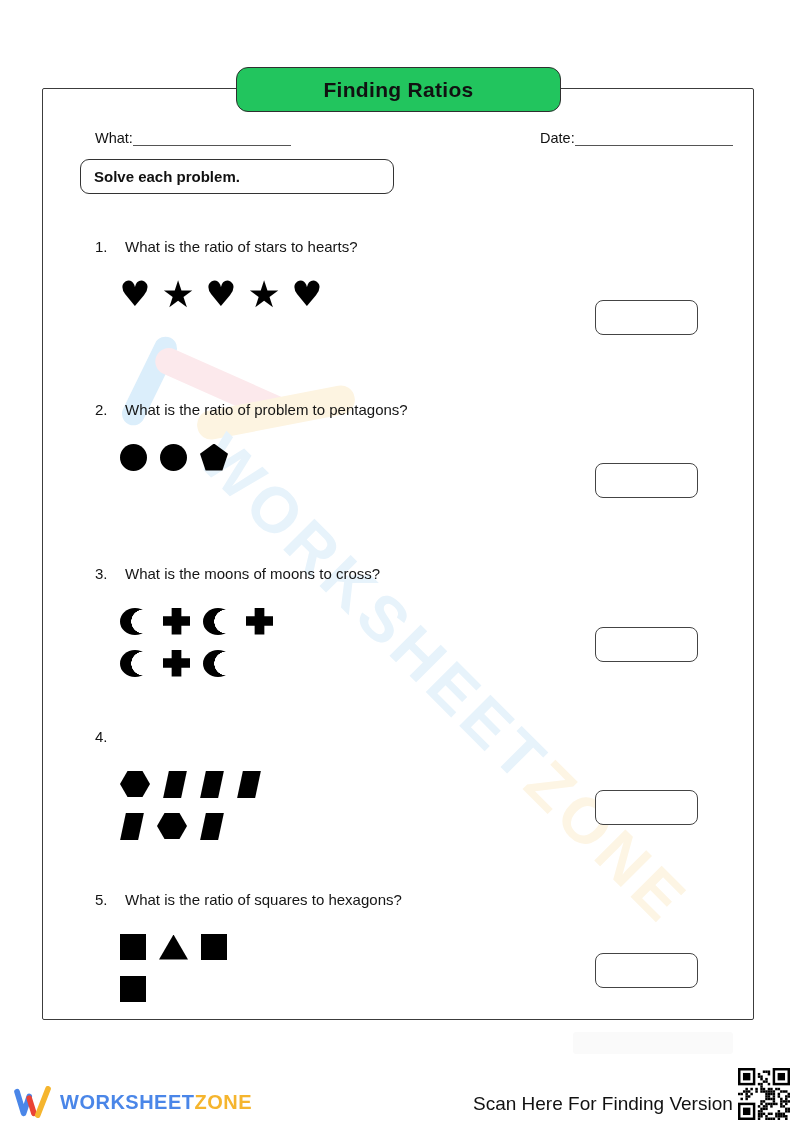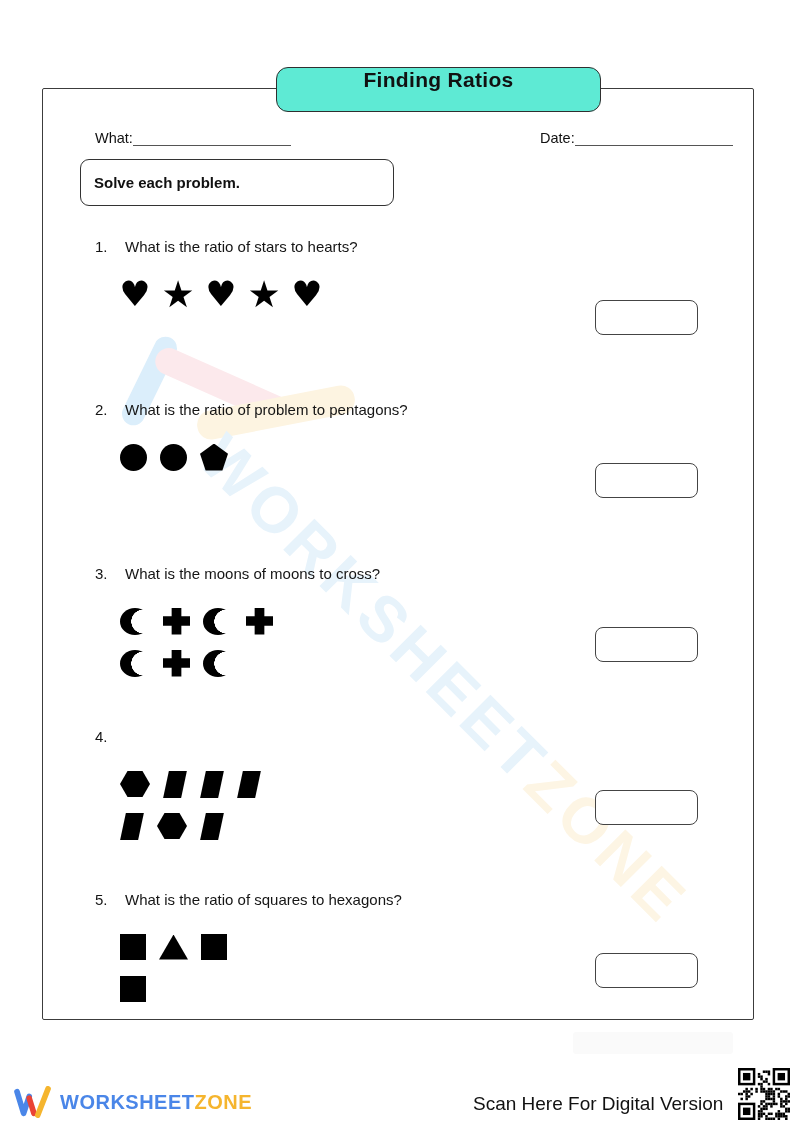--- a/index.html
+++ b/index.html
@@ -7,32 +7,32 @@
     position:relative;width:793px;height:1122px;background:#fff;overflow:hidden;
     font-family:"Liberation Sans","DejaVu Sans",sans-serif;color:#111;
   }
   
   .main-border{
     position:absolute;left:42px;top:88px;width:710px;height:930px;
     border:1.7px solid #3c3c3c;border-radius:2px;background:transparent;
   }
   .title-box{
     position:absolute;left:236px;top:67px;width:323px;height:43px;
-    background:#5eead4;border:1.9px solid #2f2f2f;border-radius:12px;
-    display:flex;align-items:flex-start;justify-content:center;z-index:5;margin-left:40px;
+    background:#22c55e;border:1.9px solid #2f2f2f;border-radius:12px;
+    display:flex;align-items:center;justify-content:center;z-index:5;
   }
   .title-box span{font-size:21px;font-weight:bold;letter-spacing:.3px;}
   
   .name-row{position:absolute;left:95px;top:130px;font-size:14.5px;display:flex;align-items:flex-end;z-index:4;}
   .date-row{position:absolute;left:540px;top:130px;font-size:14.5px;display:flex;z-index:4;}
   .fill-line{display:inline-block;border-bottom:1.4px solid #555;height:15px;}
   .name-line{width:158px;}
   .date-line{width:158px;}
   .instruction-box{
-    position:absolute;left:80px;top:159px;width:314px;height:47px;
+    position:absolute;left:80px;top:159px;width:314px;height:35px;
     border:1.7px solid #333;border-radius:9px;background:#fff;z-index:4;
     display:flex;align-items:center;padding-left:13px;box-sizing:border-box;
   }
   .instruction-box span{font-size:15px;font-weight:bold;}
   
   .wm-layer{position:absolute;inset:0;z-index:1;pointer-events:none;}
   .wm-text{
     position:absolute;left:237px;top:420px;transform:rotate(45deg);transform-origin:0 0;
     font-size:64px;font-weight:bold;letter-spacing:5px;white-space:nowrap;
   }
@@ -206,21 +206,21 @@
     <div class="brand">
       <svg width="38" height="32" viewBox="0 0 40 34">
         <polyline points="3,6 10,29 16,11" fill="none" stroke="#4a86e8" stroke-width="6" stroke-linecap="round" stroke-linejoin="round"></polyline>
         <line x1="16" y1="13" x2="21" y2="29" stroke="#ea4335" stroke-width="6" stroke-linecap="round"></line>
         <line x1="36" y1="3" x2="25" y2="31" stroke="#f5b52e" stroke-width="6" stroke-linecap="round"></line>
       </svg>
       <span class="brand-text">
         <span class="b1">WORKSHEET</span><span class="b2">ZONE</span>
       </span>
     </div>
-    <div class="scan-text">Scan Here For Digital Version</div>
+    <div class="scan-text">Scan Here For Finding Version</div>
     <div class="qr"><svg width="52" height="52" viewBox="0 0 21 21" xmlns="http://www.w3.org/2000/svg">
           <rect width="21" height="21" fill="#fff"></rect>
           <rect x="0" y="0" width="7" height="7" fill="#000"></rect>
           <rect x="1" y="1" width="5" height="5" fill="#fff"></rect>
           <rect x="2" y="2" width="3" height="3" fill="#000"></rect>
           <rect x="14" y="0" width="7" height="7" fill="#000"></rect>
           <rect x="15" y="1" width="5" height="5" fill="#fff"></rect>
           <rect x="16" y="2" width="3" height="3" fill="#000"></rect>
           <rect x="0" y="14" width="7" height="7" fill="#000"></rect>
           <rect x="1" y="15" width="5" height="5" fill="#fff"></rect>

